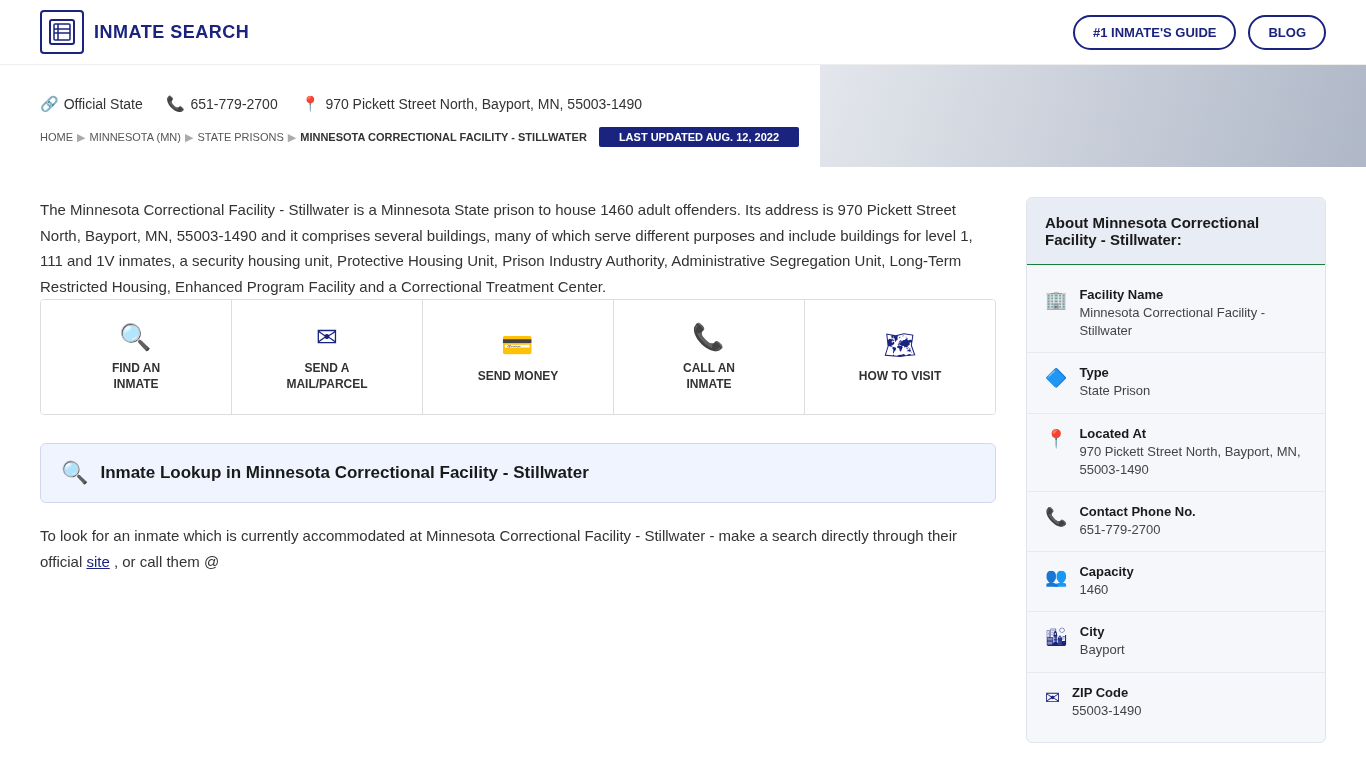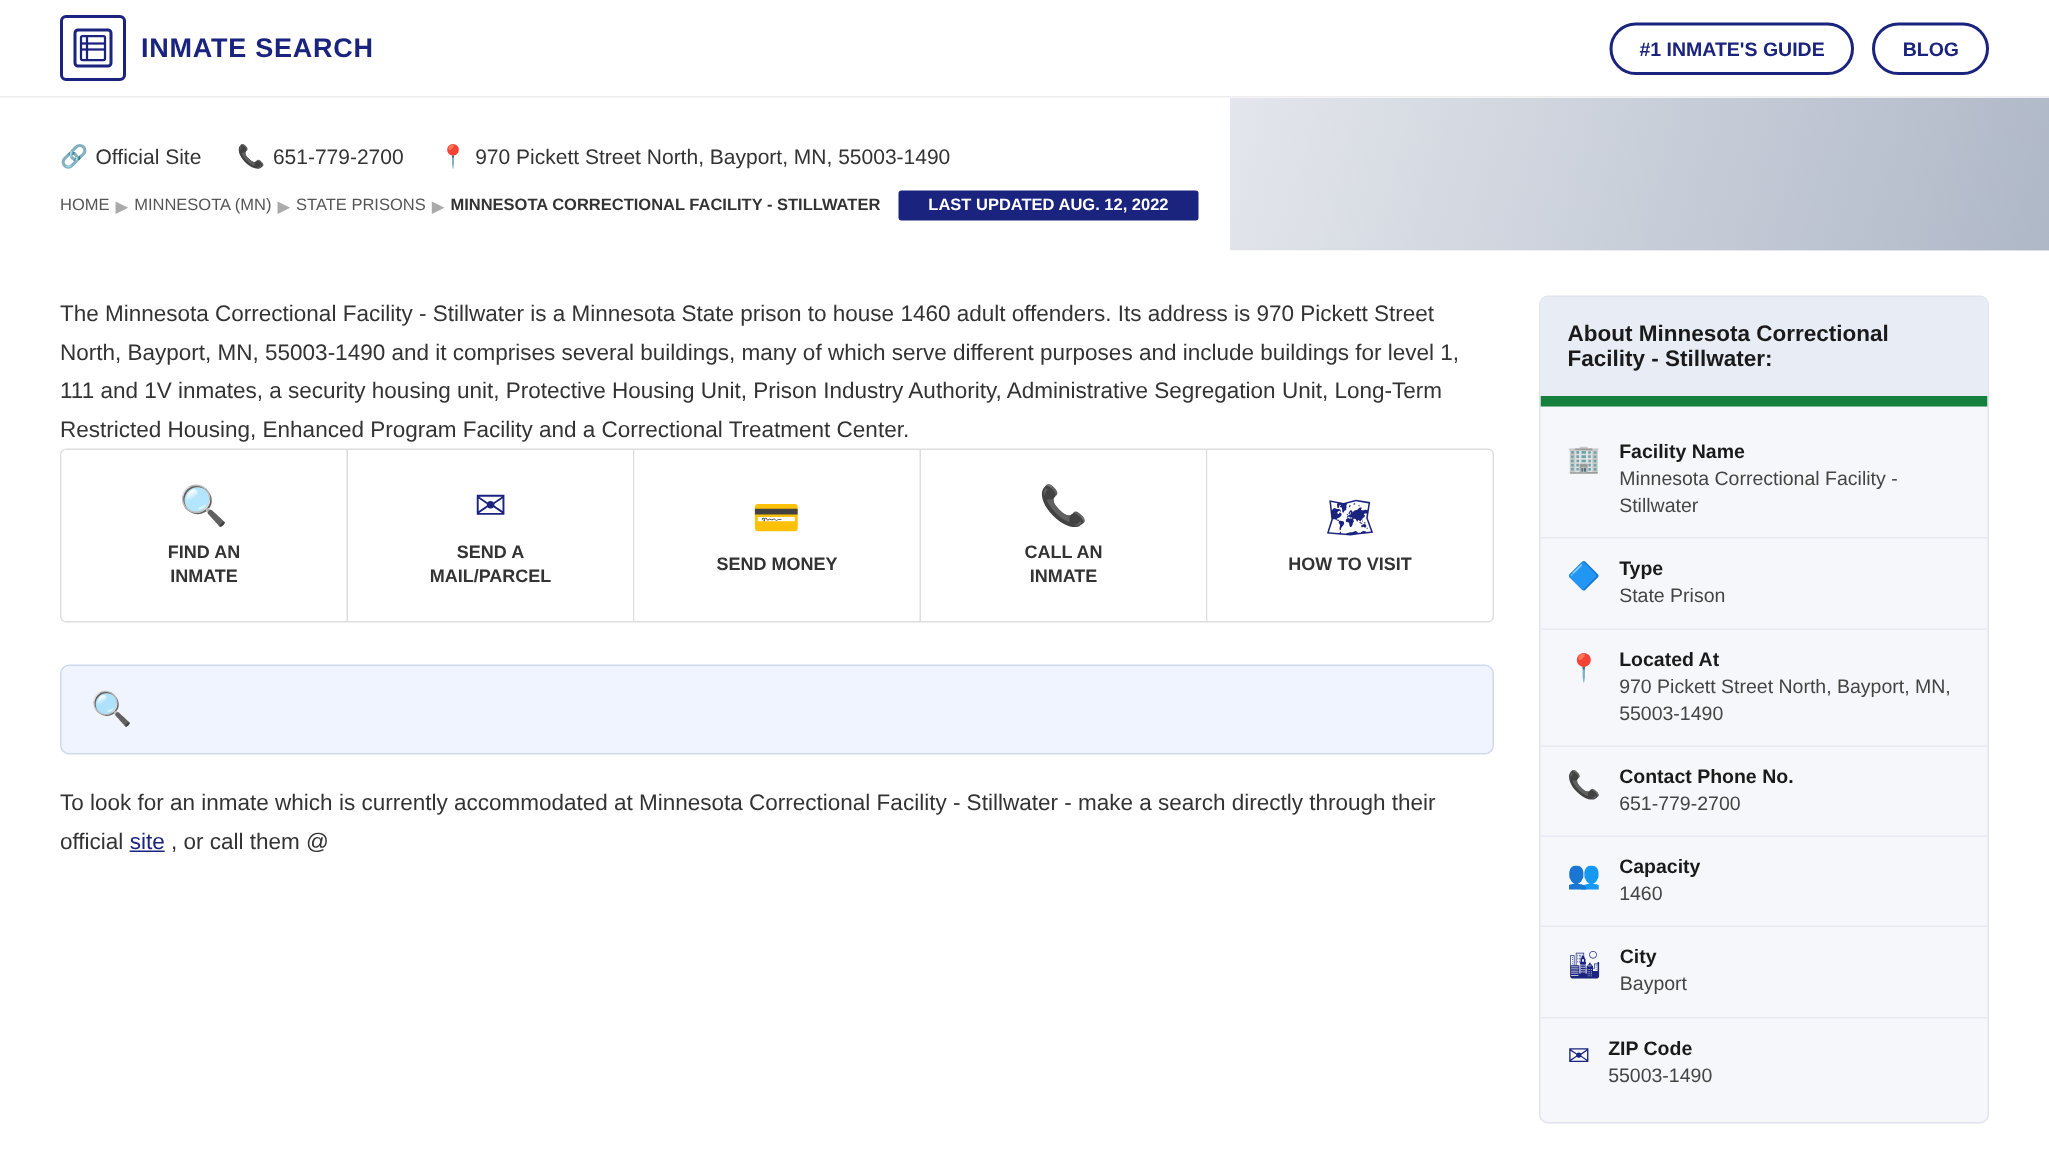--- a/index.html
+++ b/index.html
@@ -215,21 +215,21 @@
       border: 1px solid #e0e4ee;
       border-radius: 6px;
       overflow: hidden;
     }
     .sidebar-header {
       background: #e8ecf5;
       padding: 16px 18px;
       font-size: 15px;
       font-weight: 700;
       color: #1a1a1a;
-      border-bottom: 7px solid #15803d;
+      border-bottom: 1px solid #15803d;
     }
     .sidebar-body {
       padding: 10px 0;
     }
     .sidebar-row {
       display: flex;
       align-items: flex-start;
       gap: 12px;
       padding: 12px 18px;
       border-bottom: 1px solid #e8eaf2;
@@ -278,21 +278,21 @@
     <a class="nav-btn" href="#">#1 INMATE'S GUIDE</a>
     <a class="nav-btn" href="#">BLOG</a>
   </nav>
 </header>
 
 <div class="hero-bg">
   <div class="hero-content">
     <div class="meta-row">
       <div class="meta-item">
         <span class="meta-icon">🔗</span>
-        <span>Official Site</span>
+        <span>Official State</span>
       </div>
       <div class="meta-item">
         <span class="meta-icon">📞</span>
         <span>651-779-2700</span>
       </div>
       <div class="meta-item">
         <span class="meta-icon">📍</span>
         <span>970 Pickett Street North, Bayport, MN, 55003-1490</span>
       </div>
     </div>
@@ -331,20 +331,21 @@
         <span class="action-label">CALL AN<br>INMATE</span>
       </div>
       <div class="action-item">
         <span class="action-icon">🗺</span>
         <span class="action-label">HOW TO VISIT</span>
       </div>
     </div>
 
     <div class="lookup-header">
       <span class="lookup-header-icon">🔍</span>
+      <span class="lookup-header-text">Inmate Lookup in Minnesota Correctional Facility - Stillwater</span>
     </div>
     <p class="lookup-desc">
       <span>To look for an inmate which is currently accommodated at Minnesota Correctional Facility - Stillwater - make a search directly through their official</span>
       <a href="#">site</a>
       <span>, or call them @</span>
     </p>
   </div>
 
   <div class="main-right">
     <div class="sidebar-card">

